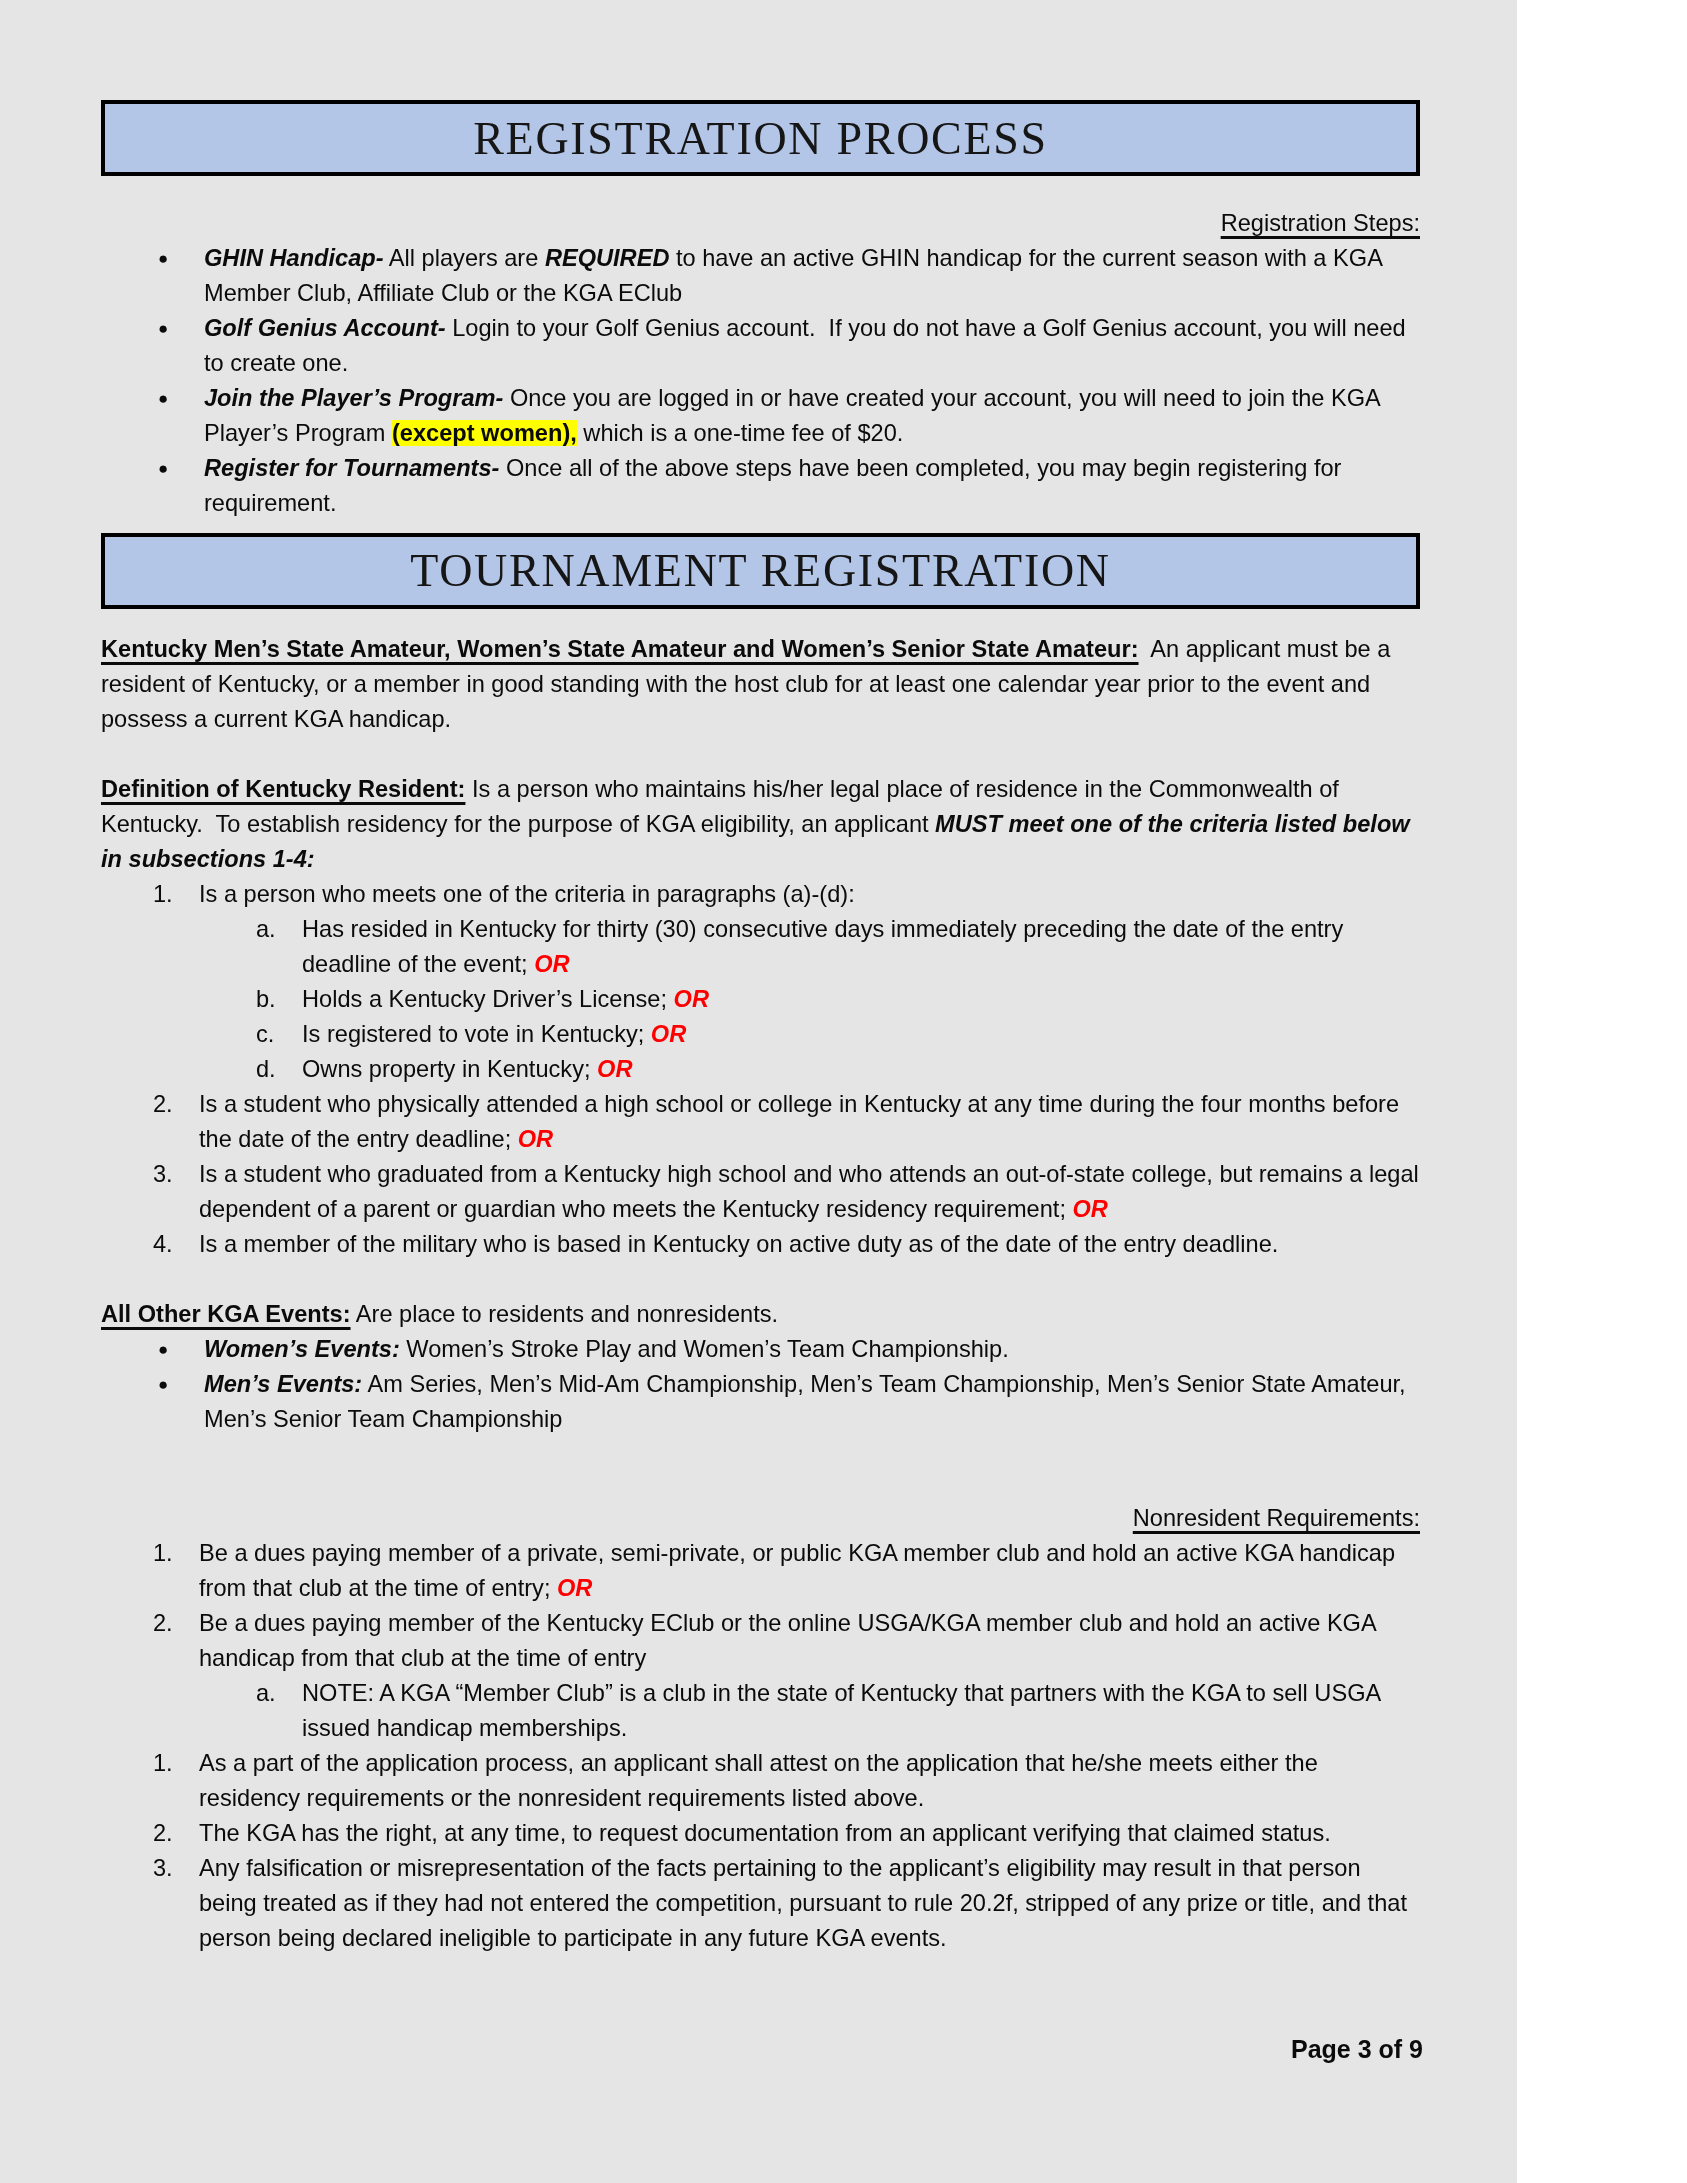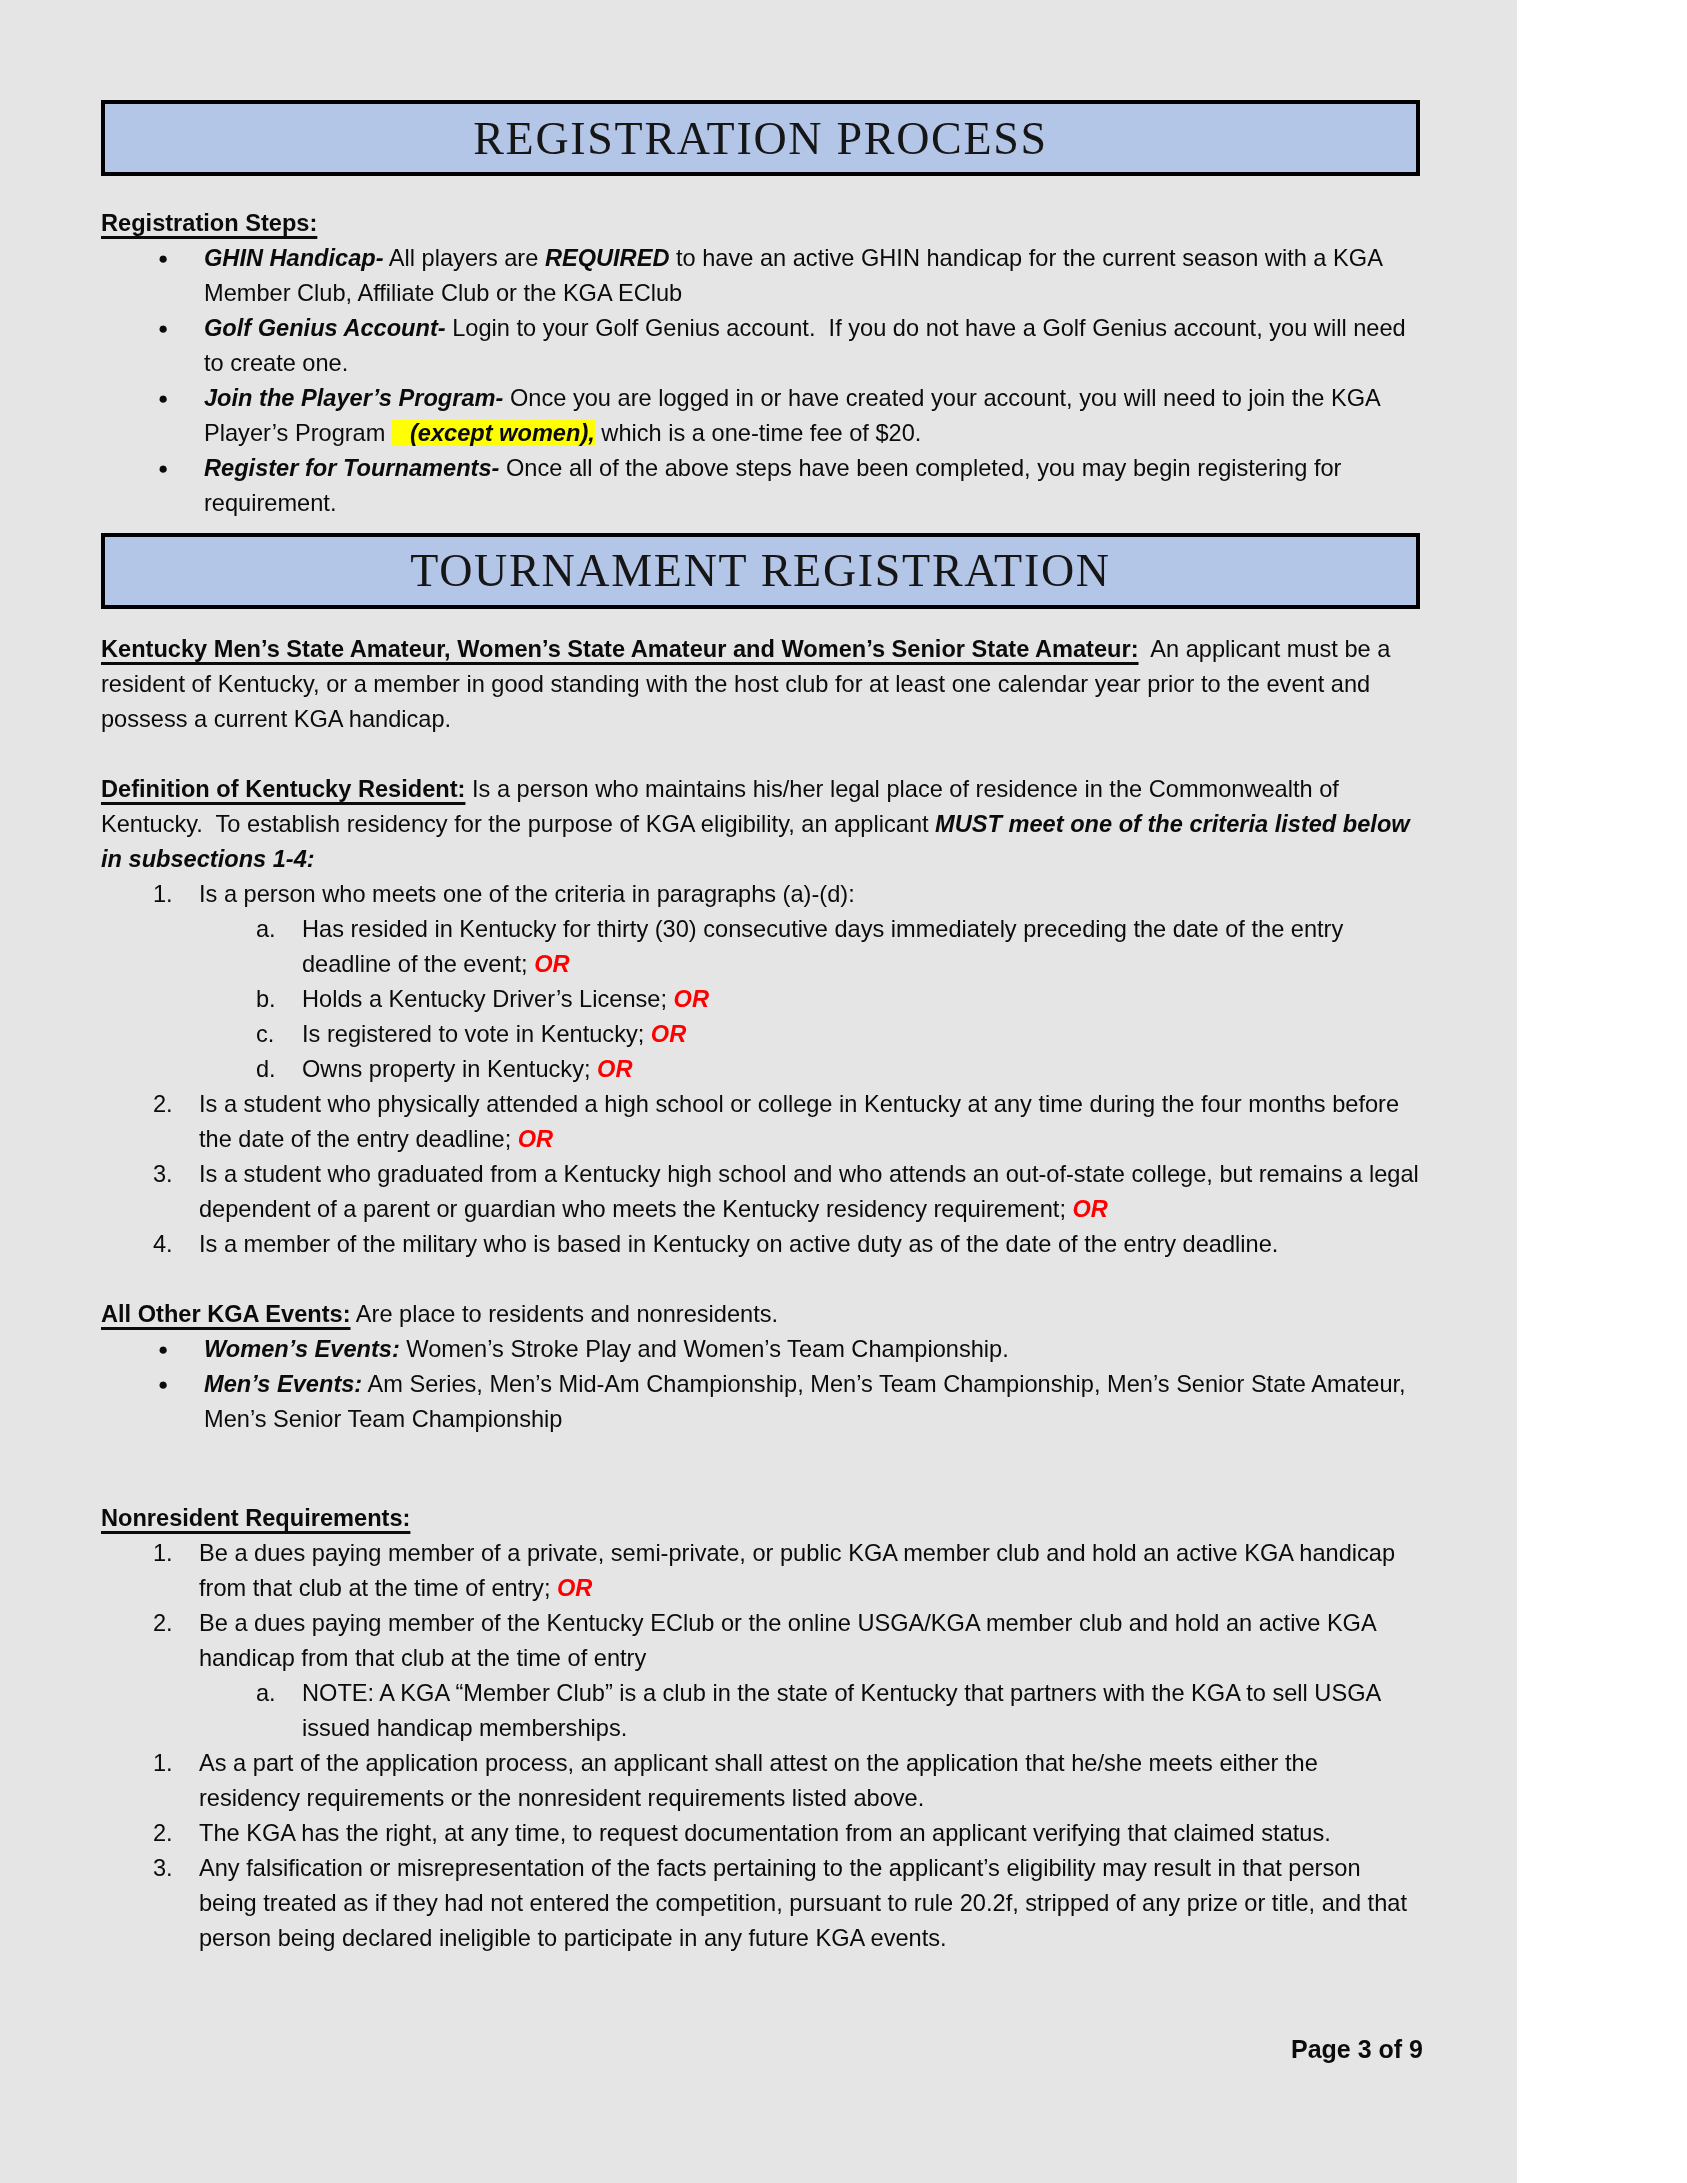--- a/index.html
+++ b/index.html
@@ -23,26 +23,26 @@
     height:76px;box-sizing:border-box;
     border:4.2px solid var(--banner-border);
     background:var(--banner-fill);
     display:flex;align-items:center;justify-content:center;
     font-family:"Liberation Serif","DejaVu Serif",serif;
     font-size:46px;letter-spacing:1.7px;color:#161616;
     font-weight:400;
   }
   .banner.first{margin-bottom:30px;}
   .banner.second{margin-top:11.8px;margin-bottom:23.6px;}
-  .hline{font-weight:700;}
+  .hline{font-weight:400;text-align:right;}
   .u{text-decoration:underline;text-decoration-thickness:2.5px;text-underline-offset:5px;text-decoration-color:#0b0b0b;}
   .b{font-weight:700;}
   .bi{font-weight:700;font-style:italic;}
   .or{font-weight:700;font-style:italic;color:var(--or-red);}
-  .hl{background:var(--highlight);font-weight:700;font-style:italic;padding-left:18px;}
+  .hl{background:var(--highlight);font-weight:700;}
   .p span,.txt span,.p,.txt{white-space:pre-wrap;}
   .row{display:grid;grid-template-columns:46px 1fr;}
   .row.lvl-ul{margin-left:57px;grid-template-columns:46px 1fr;}
   .row.lvl-n1{margin-left:52px;grid-template-columns:46px 1fr;}
   .row.lvl-n2{margin-left:155px;grid-template-columns:46px 1fr;}
   .marker{white-space:pre;}
   .marker.dot{font-size:17px;}
   .gap-blank{margin-top:35px;}
   .gap-big{margin-top:64px;}
   .footer{

